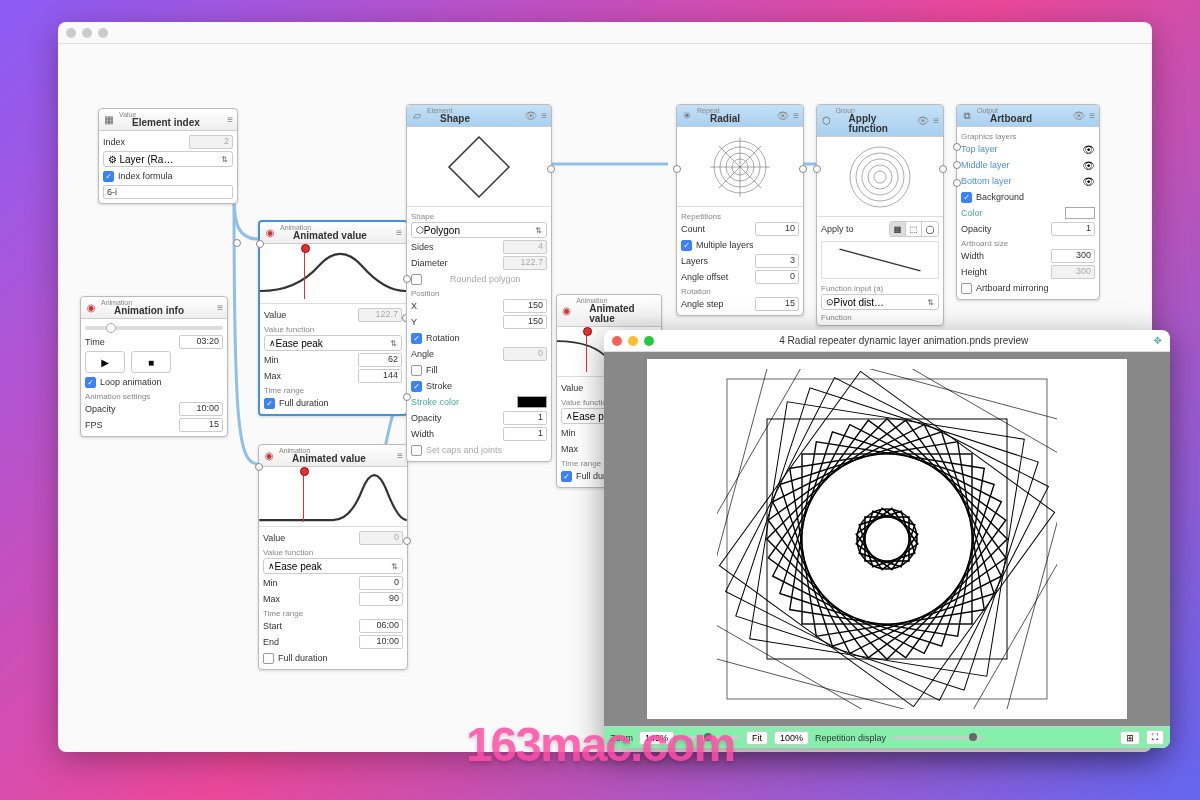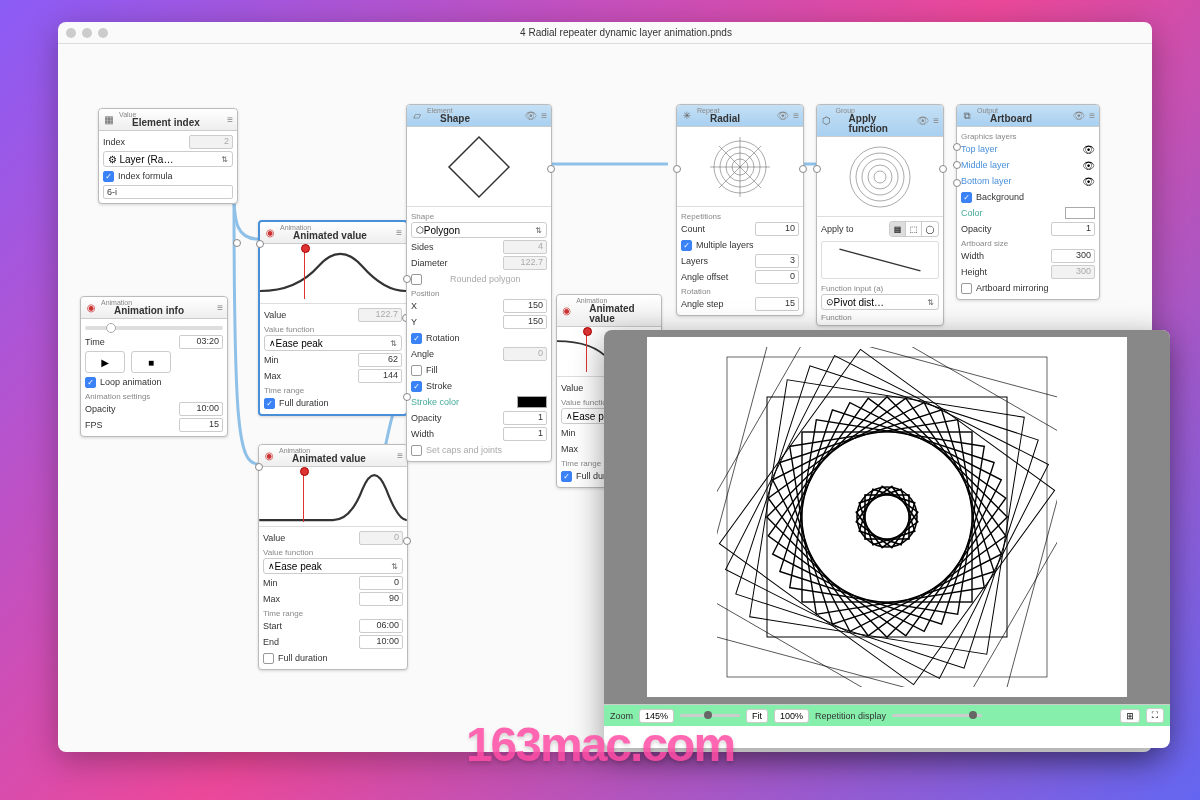--- a/index.html
+++ b/index.html
@@ -67,21 +67,20 @@
 </head>
 <body>
 
 <div class="main-window">
   <div class="titlebar">
     <div class="traffic-lights">
       <div class="tl tl-close"></div>
       <div class="tl tl-min"></div>
       <div class="tl tl-max"></div>
     </div>
-    <div class="win-title">4 Radial repeater dynamic layer animation.pnds</div>
   </div>
 
   <div class="canvas">
 
     <svg class="conn" style="left:0;top:0;width:100%;height:100%;pointer-events:none;">
       <path d="M 440 120 C 520 120 560 120 610 120"></path>
       <path d="M 720 120 C 760 120 775 120 812 120"></path>
       <path d="M 300 245 C 330 245 335 230 348 230"></path>
       <path d="M 300 490 C 320 490 328 348 348 348"></path>
       <path d="M 176 150 C 176 180 180 195 200 195"></path>
@@ -512,20 +511,29 @@
       </div>
       <div class="port l" style="top:38px;"></div>
       <div class="port l" style="top:56px;"></div>
       <div class="port l" style="top:74px;"></div>
     </div>
 
   </div>
 </div>
 
 <div class="preview-window">
+  <div class="titlebar">
+    <div class="traffic-lights">
+      <div class="tl tl-close"></div>
+      <div class="tl tl-min"></div>
+      <div class="tl tl-max"></div>
+    </div>
+    <div class="win-title">4 Radial repeater dynamic layer animation.pnds preview</div>
+    <span style="color:#5aa;">✥</span>
+  </div>
   <div class="pv-canvas">
     <div class="pv-art">
       <svg width="340" height="340" viewBox="-170 -170 340 340">
         <g stroke="#000" fill="none">
           <g stroke-width="0.6">
             <rect x="-160" y="-160" width="320" height="320" transform="rotate(0)"></rect>
             <rect x="-160" y="-160" width="320" height="320" transform="rotate(15)"></rect>
             <rect x="-160" y="-160" width="320" height="320" transform="rotate(30)"></rect>
           </g>
           <g stroke-width="1">

